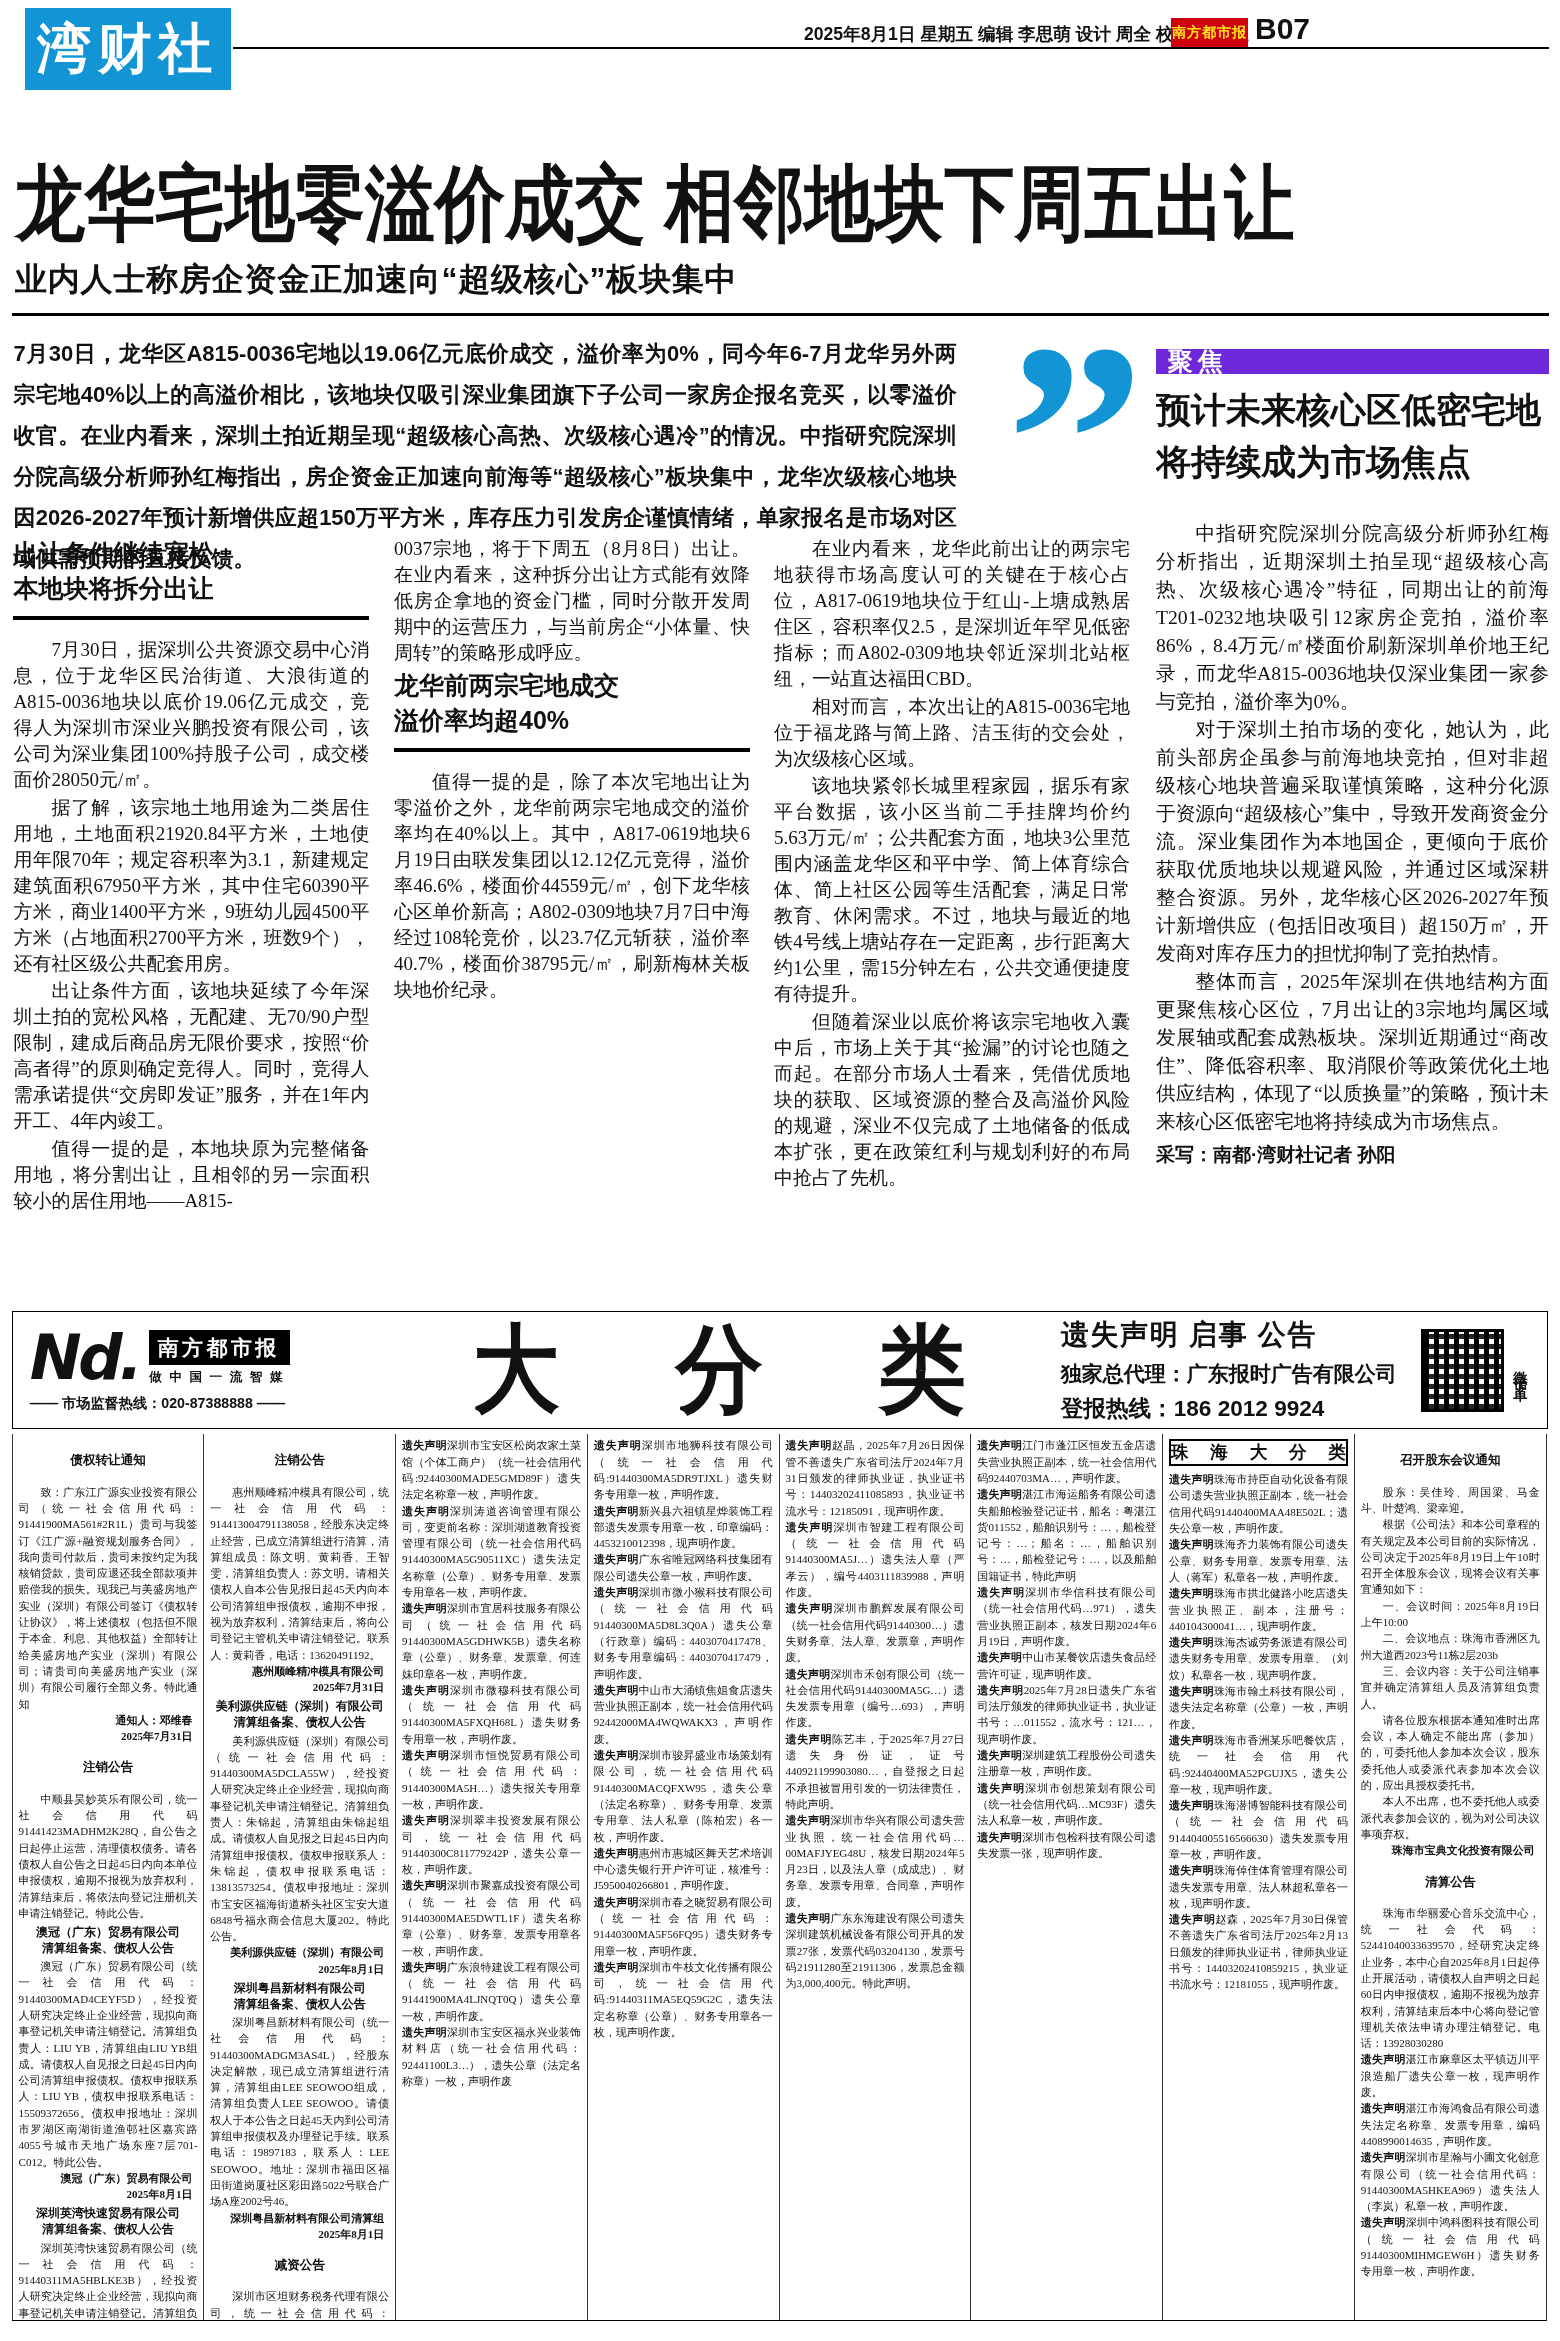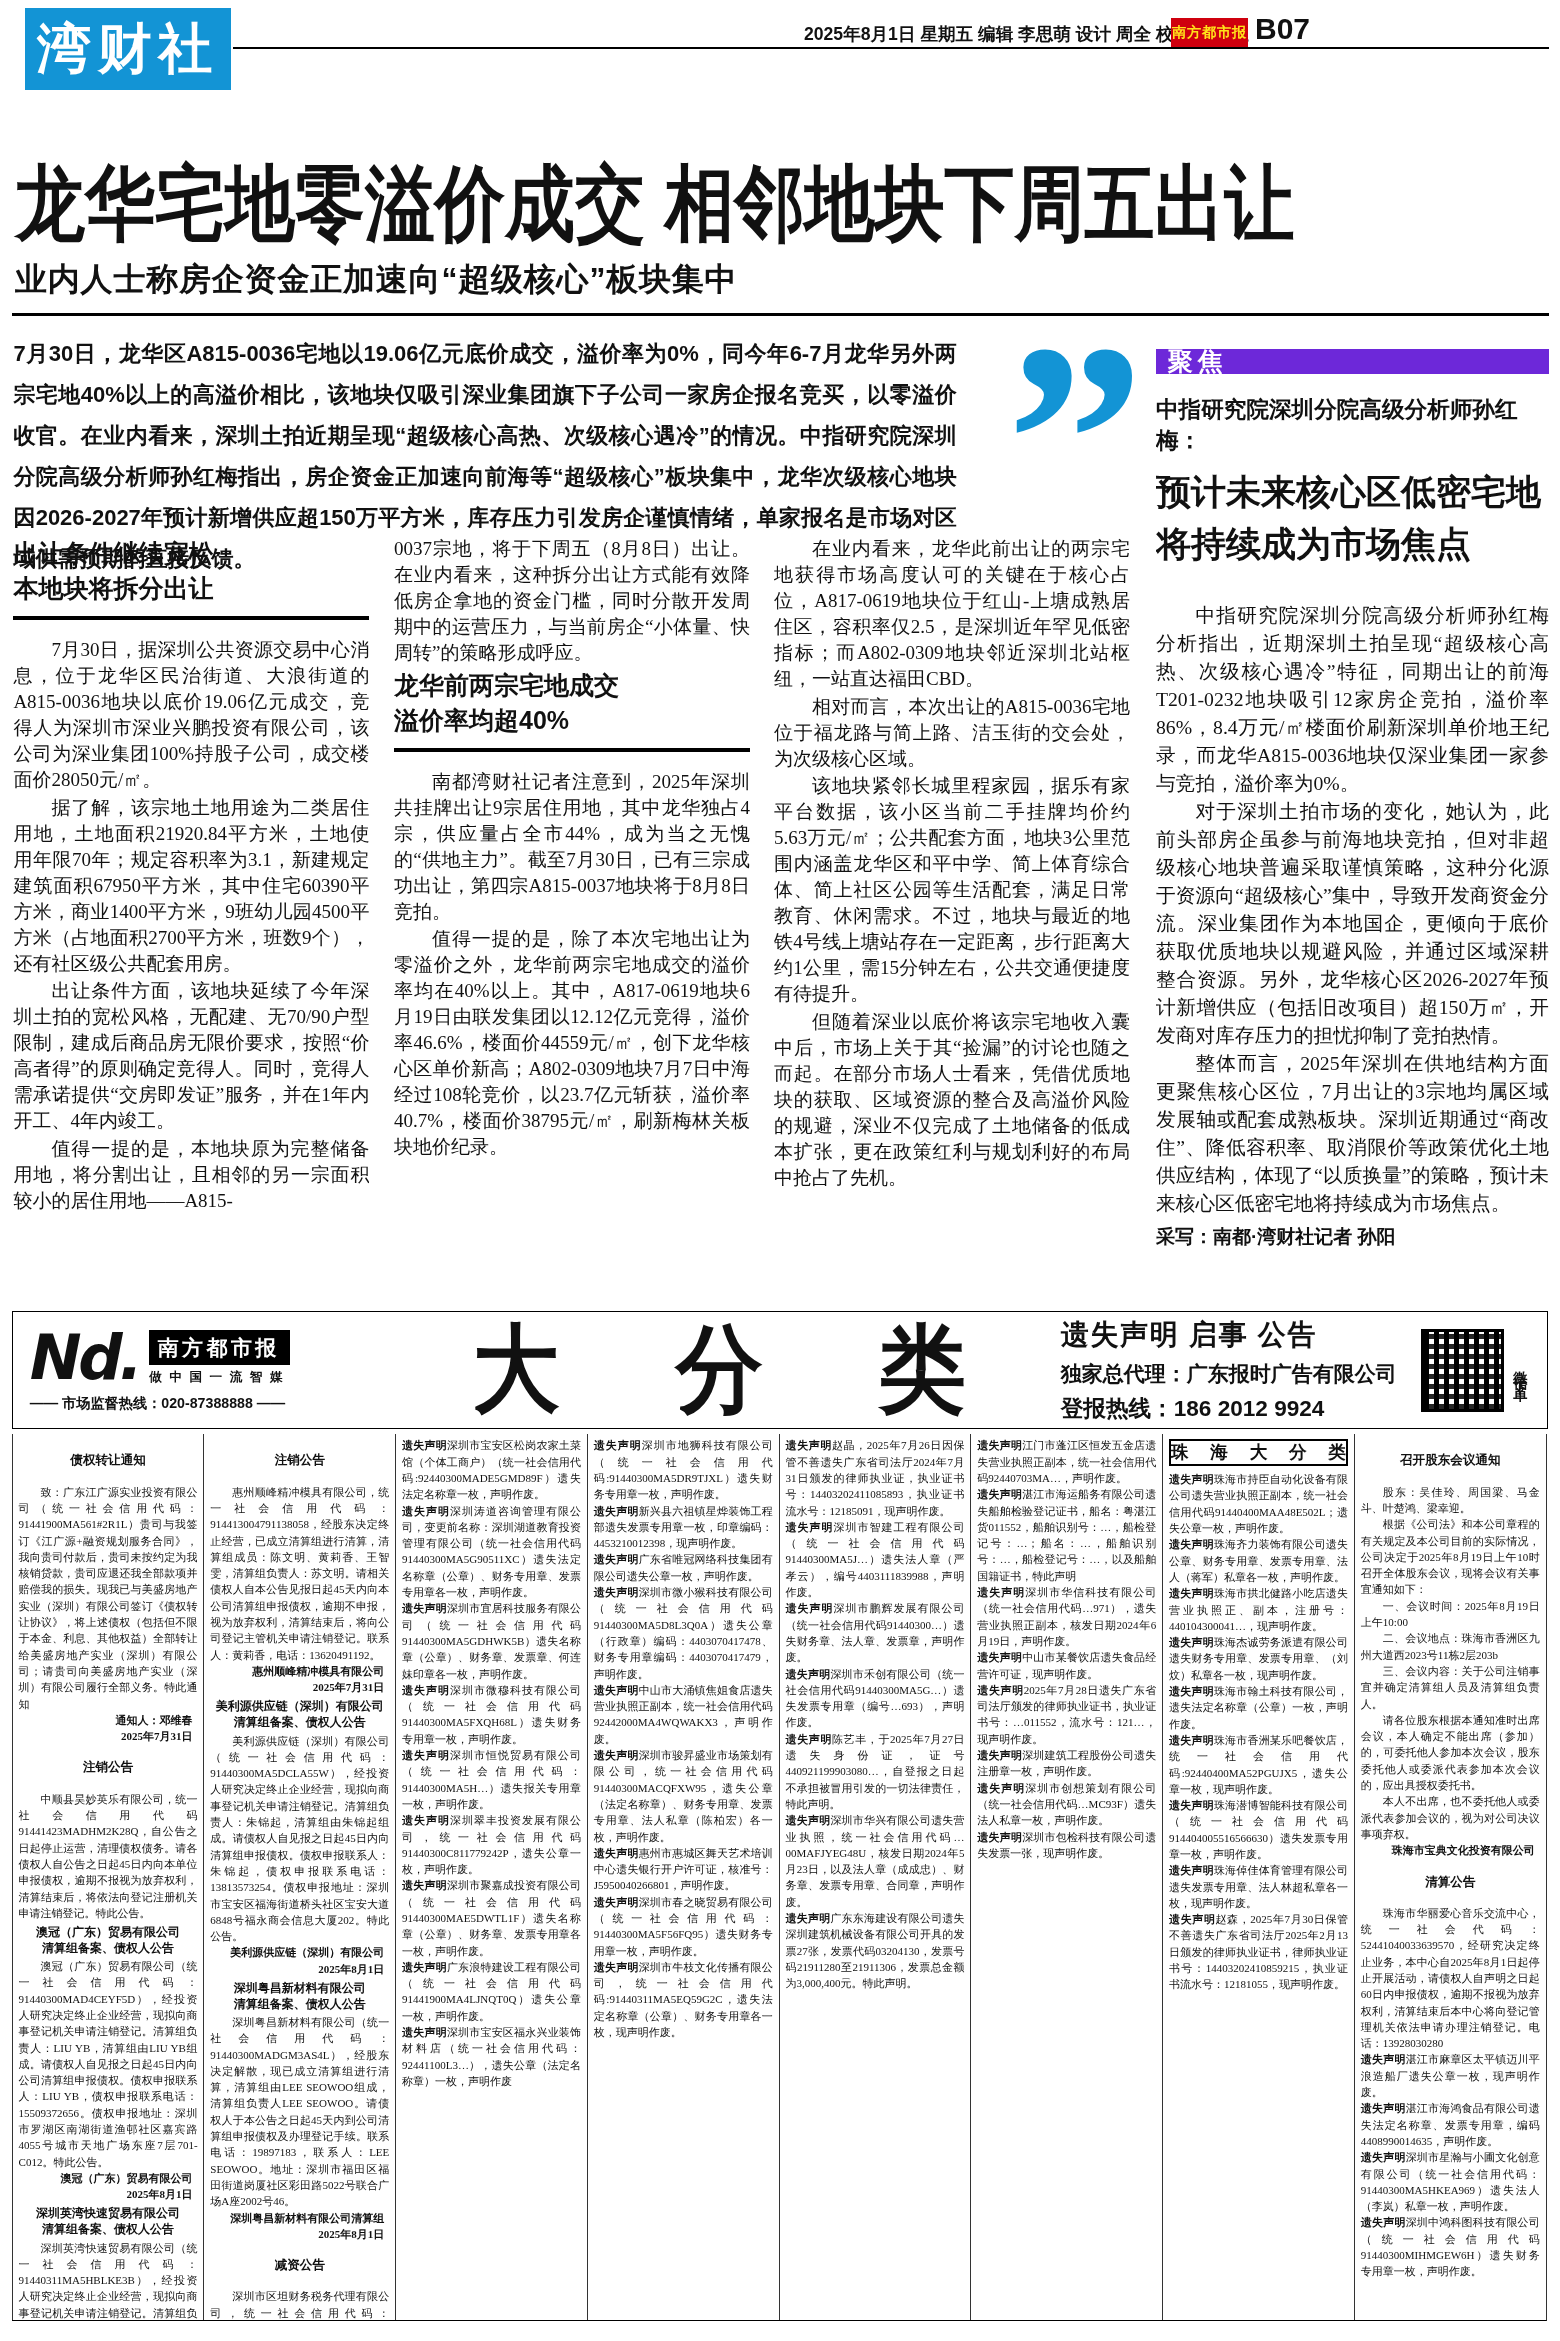--- a/index.html
+++ b/index.html
@@ -120,33 +120,31 @@
       <p class="art-p">据了解，该宗地土地用途为二类居住用地，土地面积21920.84平方米，土地使用年限70年；规定容积率为3.1，新建规定建筑面积67950平方米，其中住宅60390平方米，商业1400平方米，9班幼儿园4500平方米（占地面积2700平方米，班数9个），还有社区级公共配套用房。</p>
       <p class="art-p">出让条件方面，该地块延续了今年深圳土拍的宽松风格，无配建、无70/90户型限制，建成后商品房无限价要求，按照“价高者得”的原则确定竞得人。同时，竞得人需承诺提供“交房即发证”服务，并在1年内开工、4年内竣工。</p>
       <p class="art-p">值得一提的是，本地块原为完整储备用地，将分割出让，且相邻的另一宗面积较小的居住用地——A815-</p>
     </div>
   <div class="art-col" id="art-col-1">
       <p class="art-p cont">0037宗地，将于下周五（8月8日）出让。在业内看来，这种拆分出让方式能有效降低房企拿地的资金门槛，同时分散开发周期中的运营压力，与当前房企“小体量、快周转”的策略形成呼应。</p>
       <div class="art-sub">
         <div>龙华前两宗宅地成交</div>
         <div>溢价率均超40%</div>
       </div>
-      <p class="art-p">南都湾财社记者注意到，2025年深圳共挂牌出让9宗居住用地，其中龙华独占4宗，供应量占全市44%，成为当之无愧的“供地主力”。截至7月30日，已有三宗成功出让，第四宗A815-0037地块将于8月8日竞拍。</p>
       <p class="art-p">值得一提的是，除了本次宅地出让为零溢价之外，龙华前两宗宅地成交的溢价率均在40%以上。其中，A817-0619地块6月19日由联发集团以12.12亿元竞得，溢价率46.6%，楼面价44559元/㎡，创下龙华核心区单价新高；A802-0309地块7月7日中海经过108轮竞价，以23.7亿元斩获，溢价率40.7%，楼面价38795元/㎡，刷新梅林关板块地价纪录。</p>
     </div>
   <div class="art-col" id="art-col-2">
       <p class="art-p">在业内看来，龙华此前出让的两宗宅地获得市场高度认可的关键在于核心占位，A817-0619地块位于红山-上塘成熟居住区，容积率仅2.5，是深圳近年罕见低密指标；而A802-0309地块邻近深圳北站枢纽，一站直达福田CBD。</p>
       <p class="art-p">相对而言，本次出让的A815-0036宅地位于福龙路与简上路、洁玉街的交会处，为次级核心区域。</p>
       <p class="art-p">该地块紧邻长城里程家园，据乐有家平台数据，该小区当前二手挂牌均价约5.63万元/㎡；公共配套方面，地块3公里范围内涵盖龙华区和平中学、简上体育综合体、简上社区公园等生活配套，满足日常教育、休闲需求。不过，地块与最近的地铁4号线上塘站存在一定距离，步行距离大约1公里，需15分钟左右，公共交通便捷度有待提升。</p>
       <p class="art-p">但随着深业以底价将该宗宅地收入囊中后，市场上关于其“捡漏”的讨论也随之而起。在部分市场人士看来，凭借优质地块的获取、区域资源的整合及高溢价风险的规避，深业不仅完成了土地储备的低成本扩张，更在政策红利与规划利好的布局中抢占了先机。</p>
     </div>
 
   <div class="focus">
     <div class="focus-bar">聚焦</div>
-    <div class="focus-kicker">中指研究院深圳分院高级分析师孙红梅：</div>
     <div class="focus-head">预计未来核心区低密宅地将持续成为市场焦点</div>
     <div id="focus-paras">
         <p class="focus-p">中指研究院深圳分院高级分析师孙红梅分析指出，近期深圳土拍呈现“超级核心高热、次级核心遇冷”特征，同期出让的前海T201-0232地块吸引12家房企竞拍，溢价率86%，8.4万元/㎡楼面价刷新深圳单价地王纪录，而龙华A815-0036地块仅深业集团一家参与竞拍，溢价率为0%。</p>
         <p class="focus-p">对于深圳土拍市场的变化，她认为，此前头部房企虽参与前海地块竞拍，但对非超级核心地块普遍采取谨慎策略，这种分化源于资源向“超级核心”集中，导致开发商资金分流。深业集团作为本地国企，更倾向于底价获取优质地块以规避风险，并通过区域深耕整合资源。另外，龙华核心区2026-2027年预计新增供应（包括旧改项目）超150万㎡，开发商对库存压力的担忧抑制了竞拍热情。</p>
         <p class="focus-p">整体而言，2025年深圳在供地结构方面更聚焦核心区位，7月出让的3宗地均属区域发展轴或配套成熟板块。深圳近期通过“商改住”、降低容积率、取消限价等政策优化土地供应结构，体现了“以质换量”的策略，预计未来核心区低密宅地将持续成为市场焦点。</p>
       </div>
     <div class="focus-byline">采写：南都·湾财社记者 孙阳</div>
   </div>
 
   <div class="banner">

